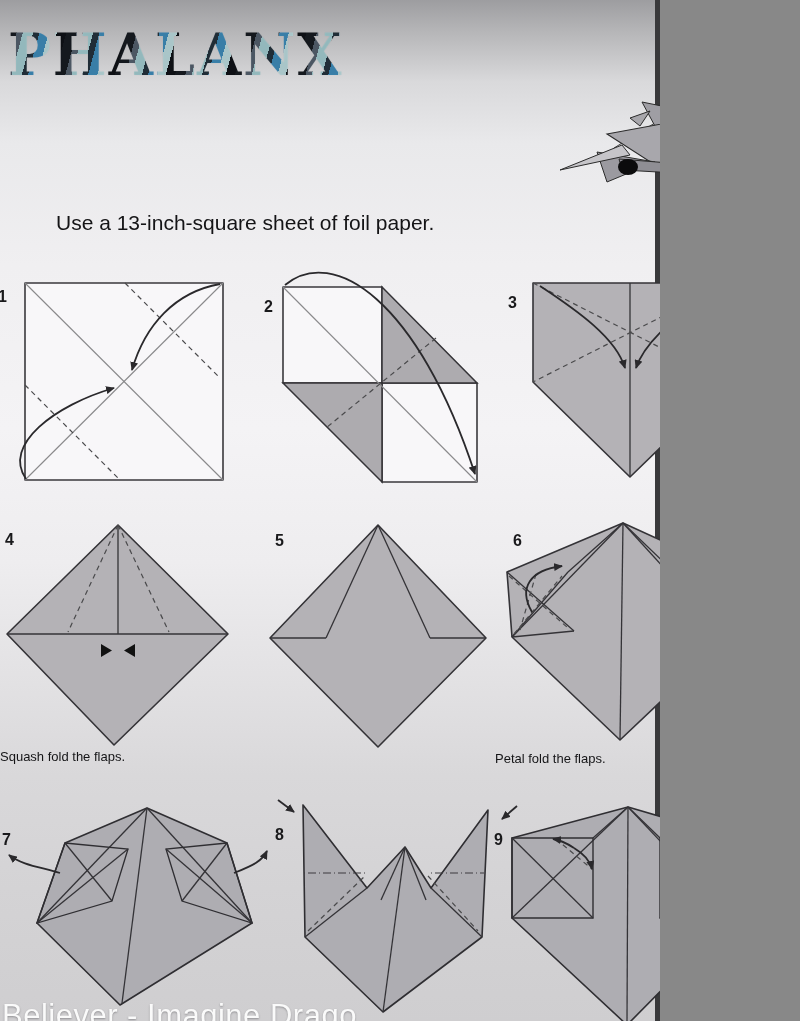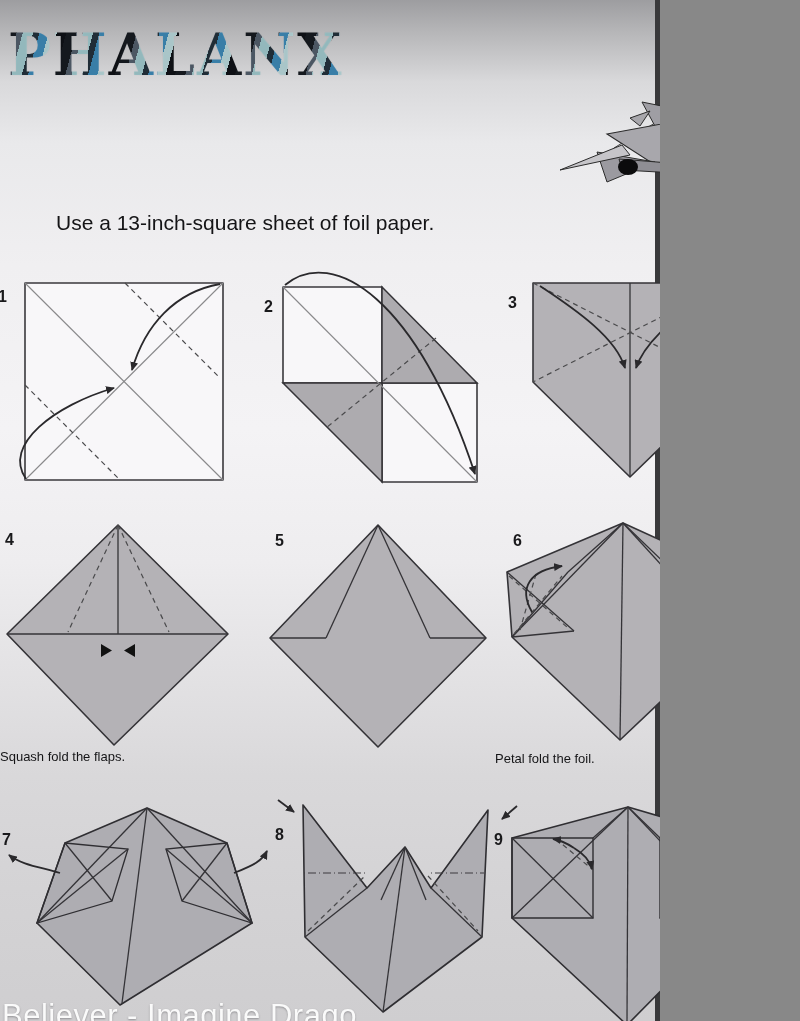--- a/index.html
+++ b/index.html
@@ -162,21 +162,21 @@
       <line x1="239" y1="65" x2="172" y2="122" class="edge"></line>
       <line x1="230" y1="128" x2="178" y2="64" class="edge"></line>
       <line x1="178" y1="64" x2="125" y2="13" class="edge"></line>
       <line x1="237" y1="69" x2="178" y2="118" class="dash"></line>
       <line x1="232" y1="125" x2="184" y2="68" class="dash"></line>
       <line x1="210" y1="64" x2="226" y2="120" class="dash"></line>
     </g>
     <path d="M34,102 C20,78 32,60 64,56" class="arrow" marker-end="url(#ah)"></path>
     <path d="M214,102 C228,78 216,60 184,56" class="arrow" marker-end="url(#ah)"></path>
   </svg>
-  <div class="caption" style="left:495px;top:751px;width:250px">Petal fold the foil.</div>
+  <div class="caption" style="left:495px;top:751px;width:250px">Petal fold the flaps.</div>
 
   <svg class="diag" style="left:0px;top:795px" width="270" height="226" viewBox="0 0 270 226">
     <polygon points="147,13 65,48 37,128 120,210 252,128 227,48" class="paper3"></polygon>
     <line x1="147" y1="13" x2="122" y2="208" class="edge"></line>
     <line x1="147" y1="13" x2="37" y2="128" class="edge"></line>
     <line x1="147" y1="13" x2="252" y2="128" class="edge"></line>
     <g>
       <polygon points="65,48 128,54 112,106 37,128" fill="none" stroke="#2f2e32" stroke-width="1.3"></polygon>
       <line x1="65" y1="48" x2="112" y2="106" class="edge"></line>
       <line x1="128" y1="54" x2="37" y2="128" class="edge"></line>

